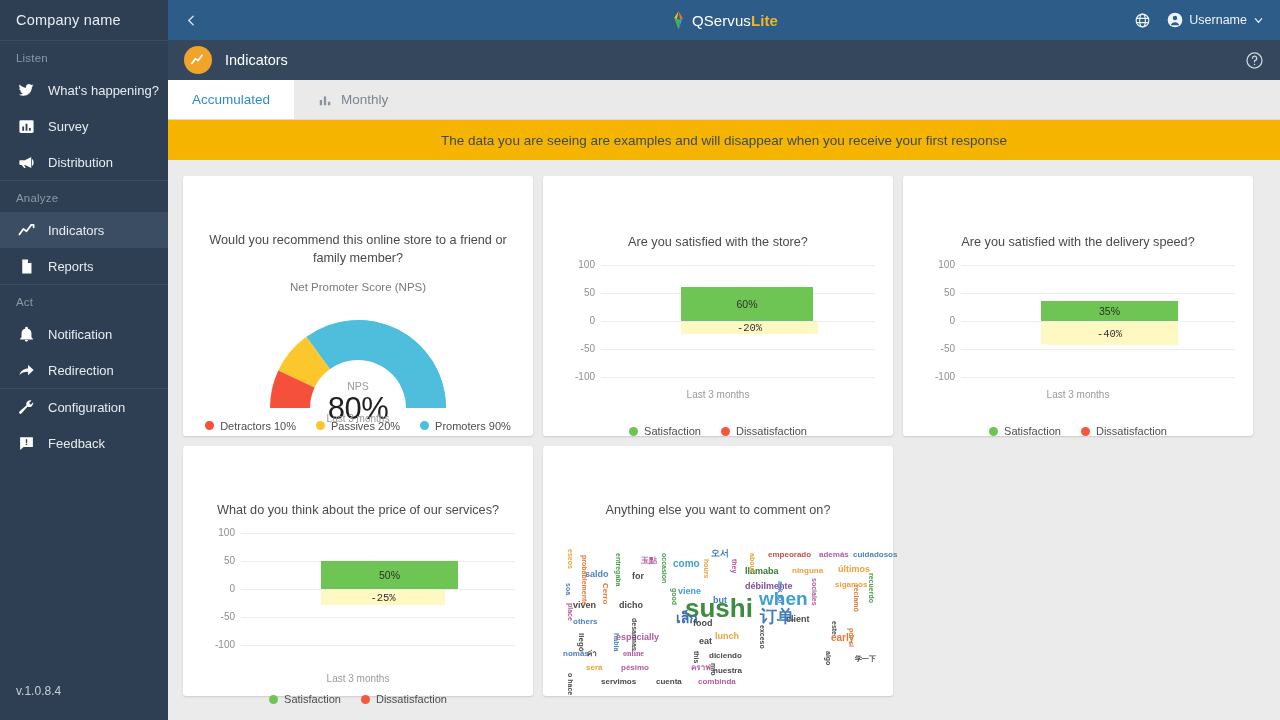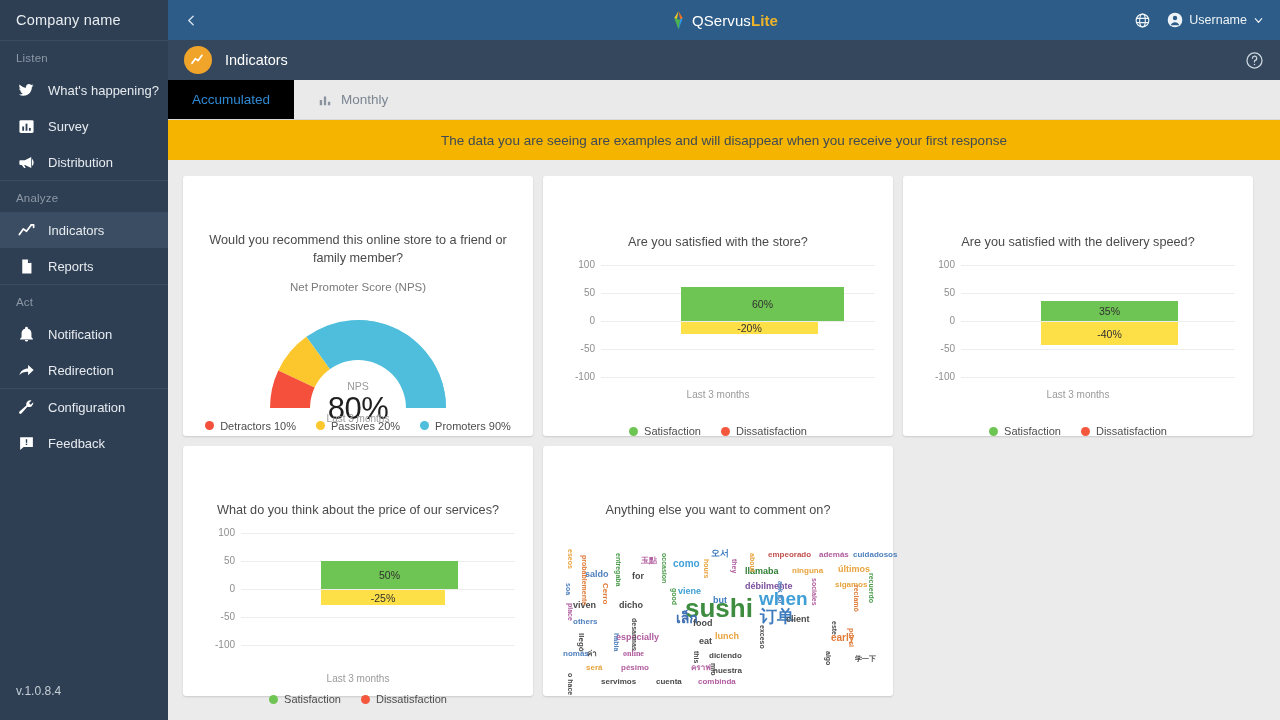--- a/index.html
+++ b/index.html
@@ -85,21 +85,21 @@
   .help-icon { margin-left: auto; color: #cdd7e0; cursor: pointer; display: flex; }
 
   .tabs {
     height: 40px; background: #eaeaea; display: flex; align-items: stretch;
     flex: 0 0 40px; border-bottom: 1px solid #dadada;
   }
   .tab {
     display: flex; align-items: center; gap: 9px;
     padding: 0 24px; font-size: 13.5px; color: #7c8691; cursor: pointer;
   }
-  .tab.active { background: #000000; color: #2f8ad4; }
+  .tab.active { background: #ffffff; color: #2f8ad4; }
 
   .banner {
     height: 40px; background: #f5b400; display: flex; align-items: center; justify-content: center;
     color: #3f4a55; font-size: 13.5px; flex: 0 0 40px;
   }
 
   .content {
     flex: 1 1 auto; background: #ebebeb; padding: 16px 15px 0 15px;
     display: flex; flex-wrap: wrap; gap: 10px; align-content: flex-start;
     overflow: hidden;
@@ -132,21 +132,21 @@
   .grid-row { position: absolute; left: 40px; right: 0; height: 1px; background: #ededed; }
   .tick {
     position: absolute; left: 0; width: 34px; text-align: right;
     font-size: 10px; color: #8e8e8e; transform: translateY(-6px);
   }
   .bar {
     position: absolute; display: flex; align-items: center; justify-content: center;
     font-size: 10.5px; color: #303030;
   }
   .bar.pos { background: #6fc553; }
-  .bar.neg { background: #fde047; }
+  .bar.neg { background: #fef9c3; font-family: Liberation Mono, monospace; }
 
   
   .cloud { position: relative; width: 310px; height: 155px; margin: 14px auto 0 auto; }
   .cloud span { position: absolute; white-space: nowrap; font-weight: 700; line-height: 1; }
   .vert { writing-mode: vertical-rl; }
 </style>
 </head>
 <body>
 
 <div class="app">
@@ -385,21 +385,21 @@
           <div class="tick" style="top:0px">100</div>
           <div class="grid-row" style="top:28px"></div>
           <div class="tick" style="top:28px">50</div>
           <div class="grid-row" style="top:56px"></div>
           <div class="tick" style="top:56px">0</div>
           <div class="grid-row" style="top:84px"></div>
           <div class="tick" style="top:84px">-50</div>
           <div class="grid-row" style="top:112px"></div>
           <div class="tick" style="top:112px">-100</div>
 
-          <div class="bar pos" style="left:120px; width:163px; top:22px; height:34px;">60%</div>
+          <div class="bar pos" style="left:120px; width:132px; top:22px; height:34px;">60%</div>
           <div class="bar neg" style="left:120px; width:137px; top:57px; height:12px;">-20%</div>
         </div>
         <div class="legend" style="margin-top:12px">
           <div class="legend-item">
             <span class="dot" style="background:#6fc553"></span>
             <span>Satisfaction</span>
           </div>
           <div class="legend-item">
             <span class="dot" style="background:#f4573c"></span>
             <span>Dissatisfaction</span>

